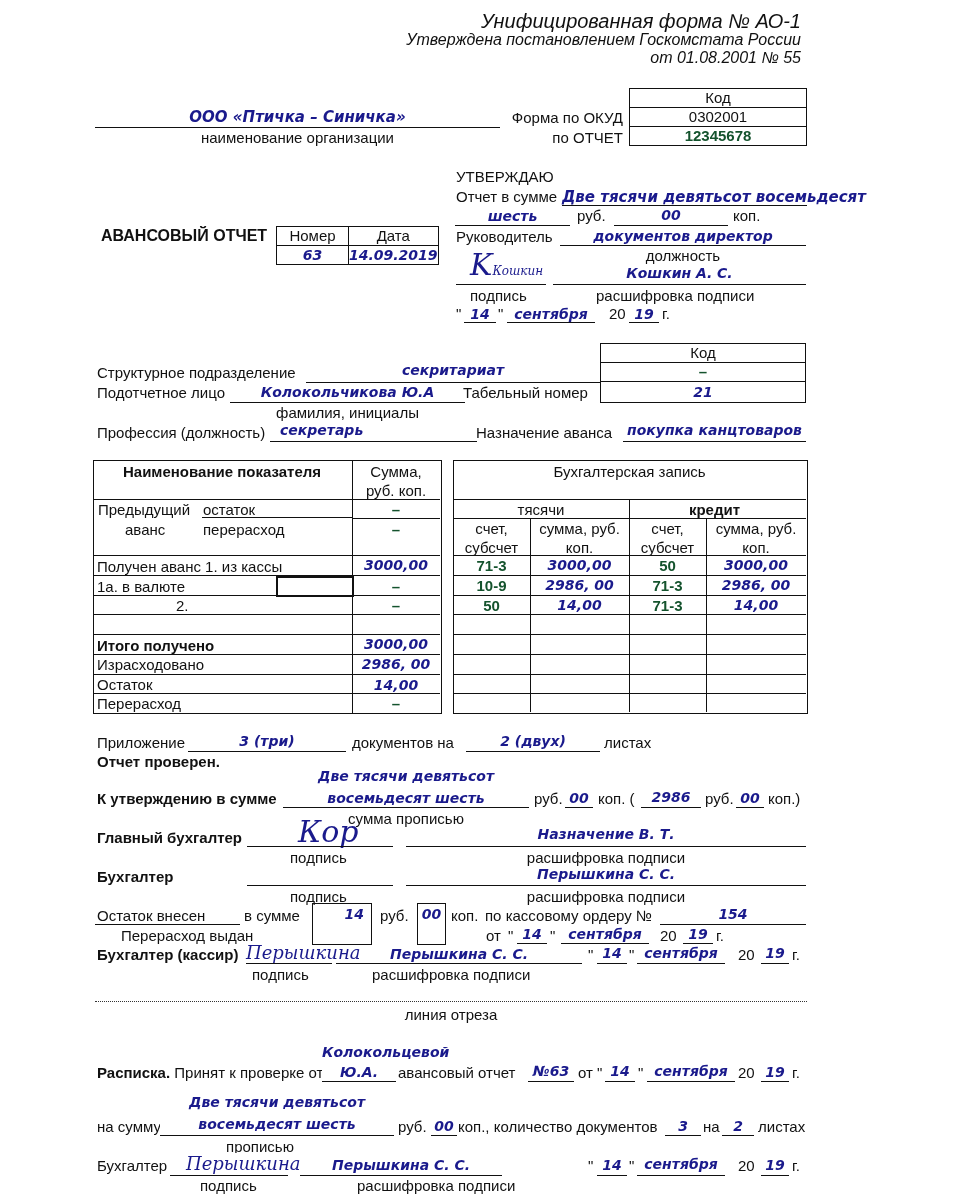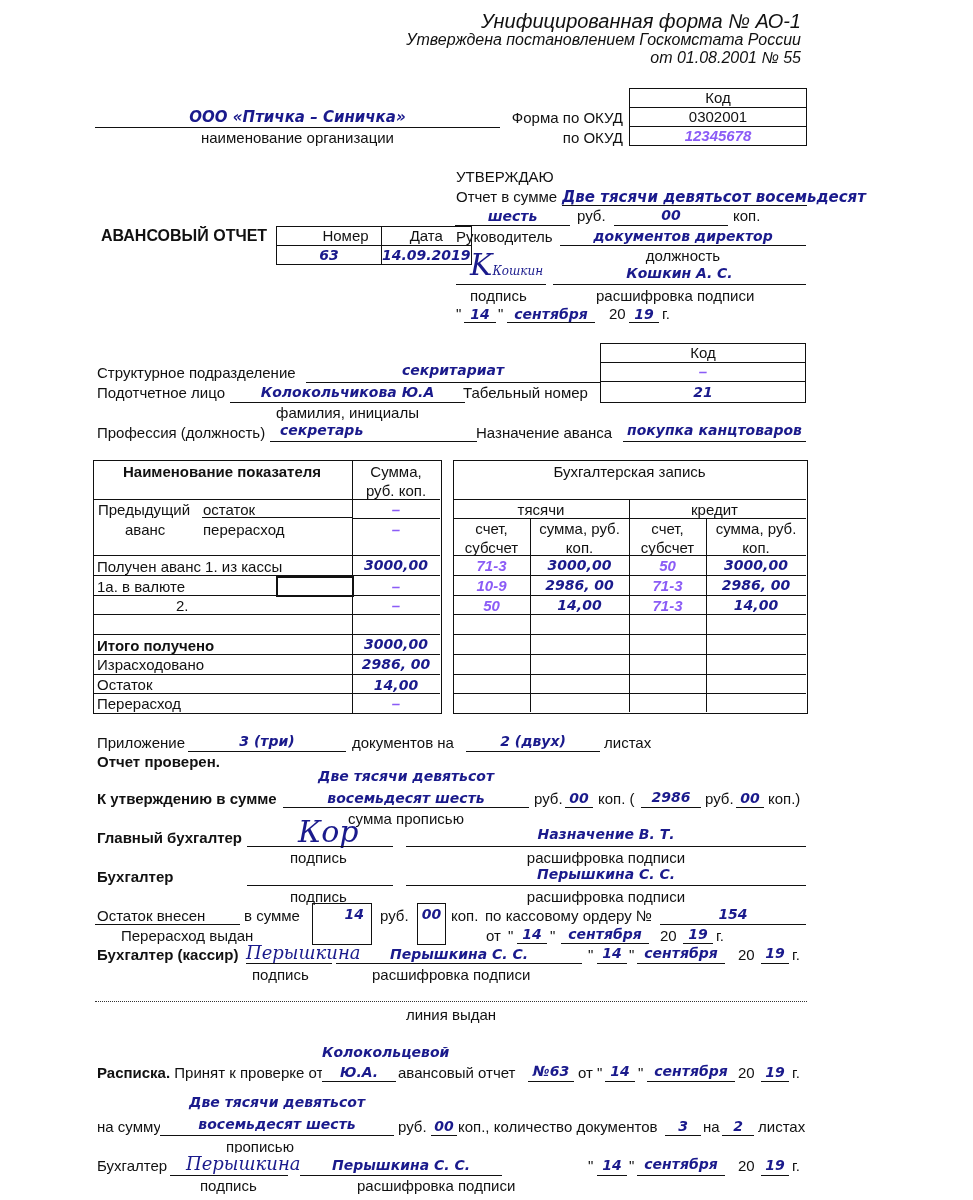--- a/index.html
+++ b/index.html
@@ -1,20 +1,20 @@
 <!DOCTYPE html>
 <html><head>
 <meta charset="utf-8">
 <style>
   html, body { margin:0; padding:0; background:#ffffff; }
   body { width:973px; height:1200px; position:relative; overflow:hidden;
          font-family:"Liberation Sans", sans-serif; font-size:15px; color:#111; }
   .abs { position:absolute; white-space:nowrap; }
   .hw { color:#1a1a8c; font-family:"DejaVu Sans", sans-serif; font-style:italic; font-weight:bold; font-size:14px; }
-  .blk { font-style:italic; font-weight:bold; color:#8b5cf6; font-family:"Liberation Sans", sans-serif; }
+  .blk { font-weight:bold; color:#14532d; font-family:"Liberation Sans", sans-serif; }
   .ital { font-style:italic; }
   .bold { font-weight:bold; }
   .uline { position:absolute; border-bottom:1.3px solid #111; height:0; }
   .center { text-align:center; }
   .right { text-align:right; }
   table { border-collapse:collapse; position:absolute; }
   td { border:1.5px solid #111; padding:0; font-size:15px; text-align:center; line-height:18px; }
   .box { position:absolute; border:1.5px solid #111; }
   .sig { position:absolute; color:#1a1a8c; font-family:"DejaVu Serif", serif; font-style:italic; }
   .dotted { position:absolute; border-bottom:1.5px dotted #333; height:0; }
@@ -33,31 +33,31 @@
       </tr>
   <tr>
         <td style="height:18px;">0302001</td>
       </tr>
   <tr>
         <td style="height:18px;" class="blk">12345678</td>
       </tr>
 </tbody>
   </table>
 <div class="abs right" style="right:350px;top:109px;">Форма по ОКУД</div>
-<div class="abs right" style="right:350px;top:129px;">по ОКУД</div>
+<div class="abs right" style="right:350px;top:129px;">по ОТЧЕТ</div>
 
 <div class="abs hw center" style="left:95px;width:405px;top:108px;font-size:15px;">ООО «Птичка – Синичка»</div>
 <div class="uline" style="left:95px;width:405px;top:127px;"></div>
 <div class="abs center" style="left:95px;width:405px;top:129px;">наименование организации</div>
 
 <div class="abs bold" style="left:101px;top:227px;font-size:16px;">АВАНСОВЫЙ ОТЧЕТ</div>
 <table style="left:276px;top:226px;">
   <tbody>
       <tr>
-    <td style="width:71px;height:17px;padding-left:33px;">Номер</td>
+    <td style="width:71px;height:17px;">Номер</td>
     <td style="width:86px;">Дата</td>
   </tr>
   <tr>
     <td style="height:18px;" class="hw">63</td>
     <td class="hw">14.09.2019</td>
   </tr>
 </tbody>
   </table>
 
 <div class="abs" style="left:456px;top:168px;">УТВЕРЖДАЮ</div>
@@ -165,21 +165,21 @@
 <div class="abs" style="left:97px;top:656px;">Израсходовано</div>
 <div class="abs hw center" style="left:352px;width:88px;top:656px;">2986, 00</div>
 <div class="abs" style="left:97px;top:676px;">Остаток</div>
 <div class="abs hw center" style="left:352px;width:88px;top:677px;">14,00</div>
 <div class="abs" style="left:97px;top:695px;">Перерасход</div>
 <div class="abs blk center" style="left:352px;width:88px;top:695px;">–</div>
 
 <div class="box" style="left:453px;top:460px;width:353px;height:252px;"></div>
 <div class="abs center" style="left:453px;width:353px;top:463px;">Бухгалтерская запись</div>
 <div class="abs center" style="left:453px;width:176px;top:501px;">тясячи</div>
-<div class="abs center" style="left:629px;width:171px;top:501px;">кредит</div>
+<div class="abs center" style="left:629px;width:171px;top:501px;font-weight:bold;">кредит</div>
 <div class="abs center" style="left:453px;width:77px;top:520px;">счет,</div>
 <div class="abs center" style="left:453px;width:77px;top:539px;">субсчет</div>
 <div class="abs center" style="left:530px;width:99px;top:520px;">сумма, руб.</div>
 <div class="abs center" style="left:530px;width:99px;top:539px;">коп.</div>
 <div class="abs center" style="left:629px;width:77px;top:520px;">счет,</div>
 <div class="abs center" style="left:629px;width:77px;top:539px;">субсчет</div>
 <div class="abs center" style="left:706px;width:100px;top:520px;">сумма, руб.</div>
 <div class="abs center" style="left:706px;width:100px;top:539px;">коп.</div>
 <div id="right-rows">
     <div class="uline" style="left: 453px; width: 353px; top: 499px;"></div>
@@ -308,21 +308,21 @@
 <div class="abs hw center" style="left:637px;width:88px;top:945px;">сентября</div>
 <div class="uline" style="left:637px;width:88px;top:963px;"></div>
 <div class="abs" style="left:738px;top:946px;">20</div>
 <div class="abs hw center" style="left:761px;width:28px;top:945px;">19</div>
 <div class="uline" style="left:761px;width:28px;top:963px;"></div>
 <div class="abs" style="left:792px;top:946px;">г.</div>
 <div class="abs" style="left:252px;top:966px;">подпись</div>
 <div class="abs" style="left:372px;top:966px;">расшифровка подписи</div>
 
 <div class="dotted" style="left:95px;width:712px;top:1001px;"></div>
-<div class="abs center" style="left:95px;width:712px;top:1006px;">линия выдан</div>
+<div class="abs center" style="left:95px;width:712px;top:1006px;">линия отреза</div>
 
 <div class="abs hw center" style="left:322px;width:74px;top:1044px;">Колокольцевой</div>
 <div class="abs" style="left:97px;top:1064px;"><span class="bold">Расписка.</span> <span>Принят к проверке от</span></div>
 <div class="abs hw center" style="left:322px;width:74px;top:1064px;background:#fff;">Ю.А.</div>
 <div class="uline" style="left:322px;width:74px;top:1081px;"></div>
 <div class="abs" style="left:398px;top:1064px;">авансовый отчет</div>
 <div class="abs hw center" style="left:528px;width:46px;top:1063px;">№63</div>
 <div class="uline" style="left:528px;width:46px;top:1081px;"></div>
 <div class="abs" style="left:578px;top:1064px;">от</div>
 <div class="abs" style="left:597px;top:1064px;">"</div>

